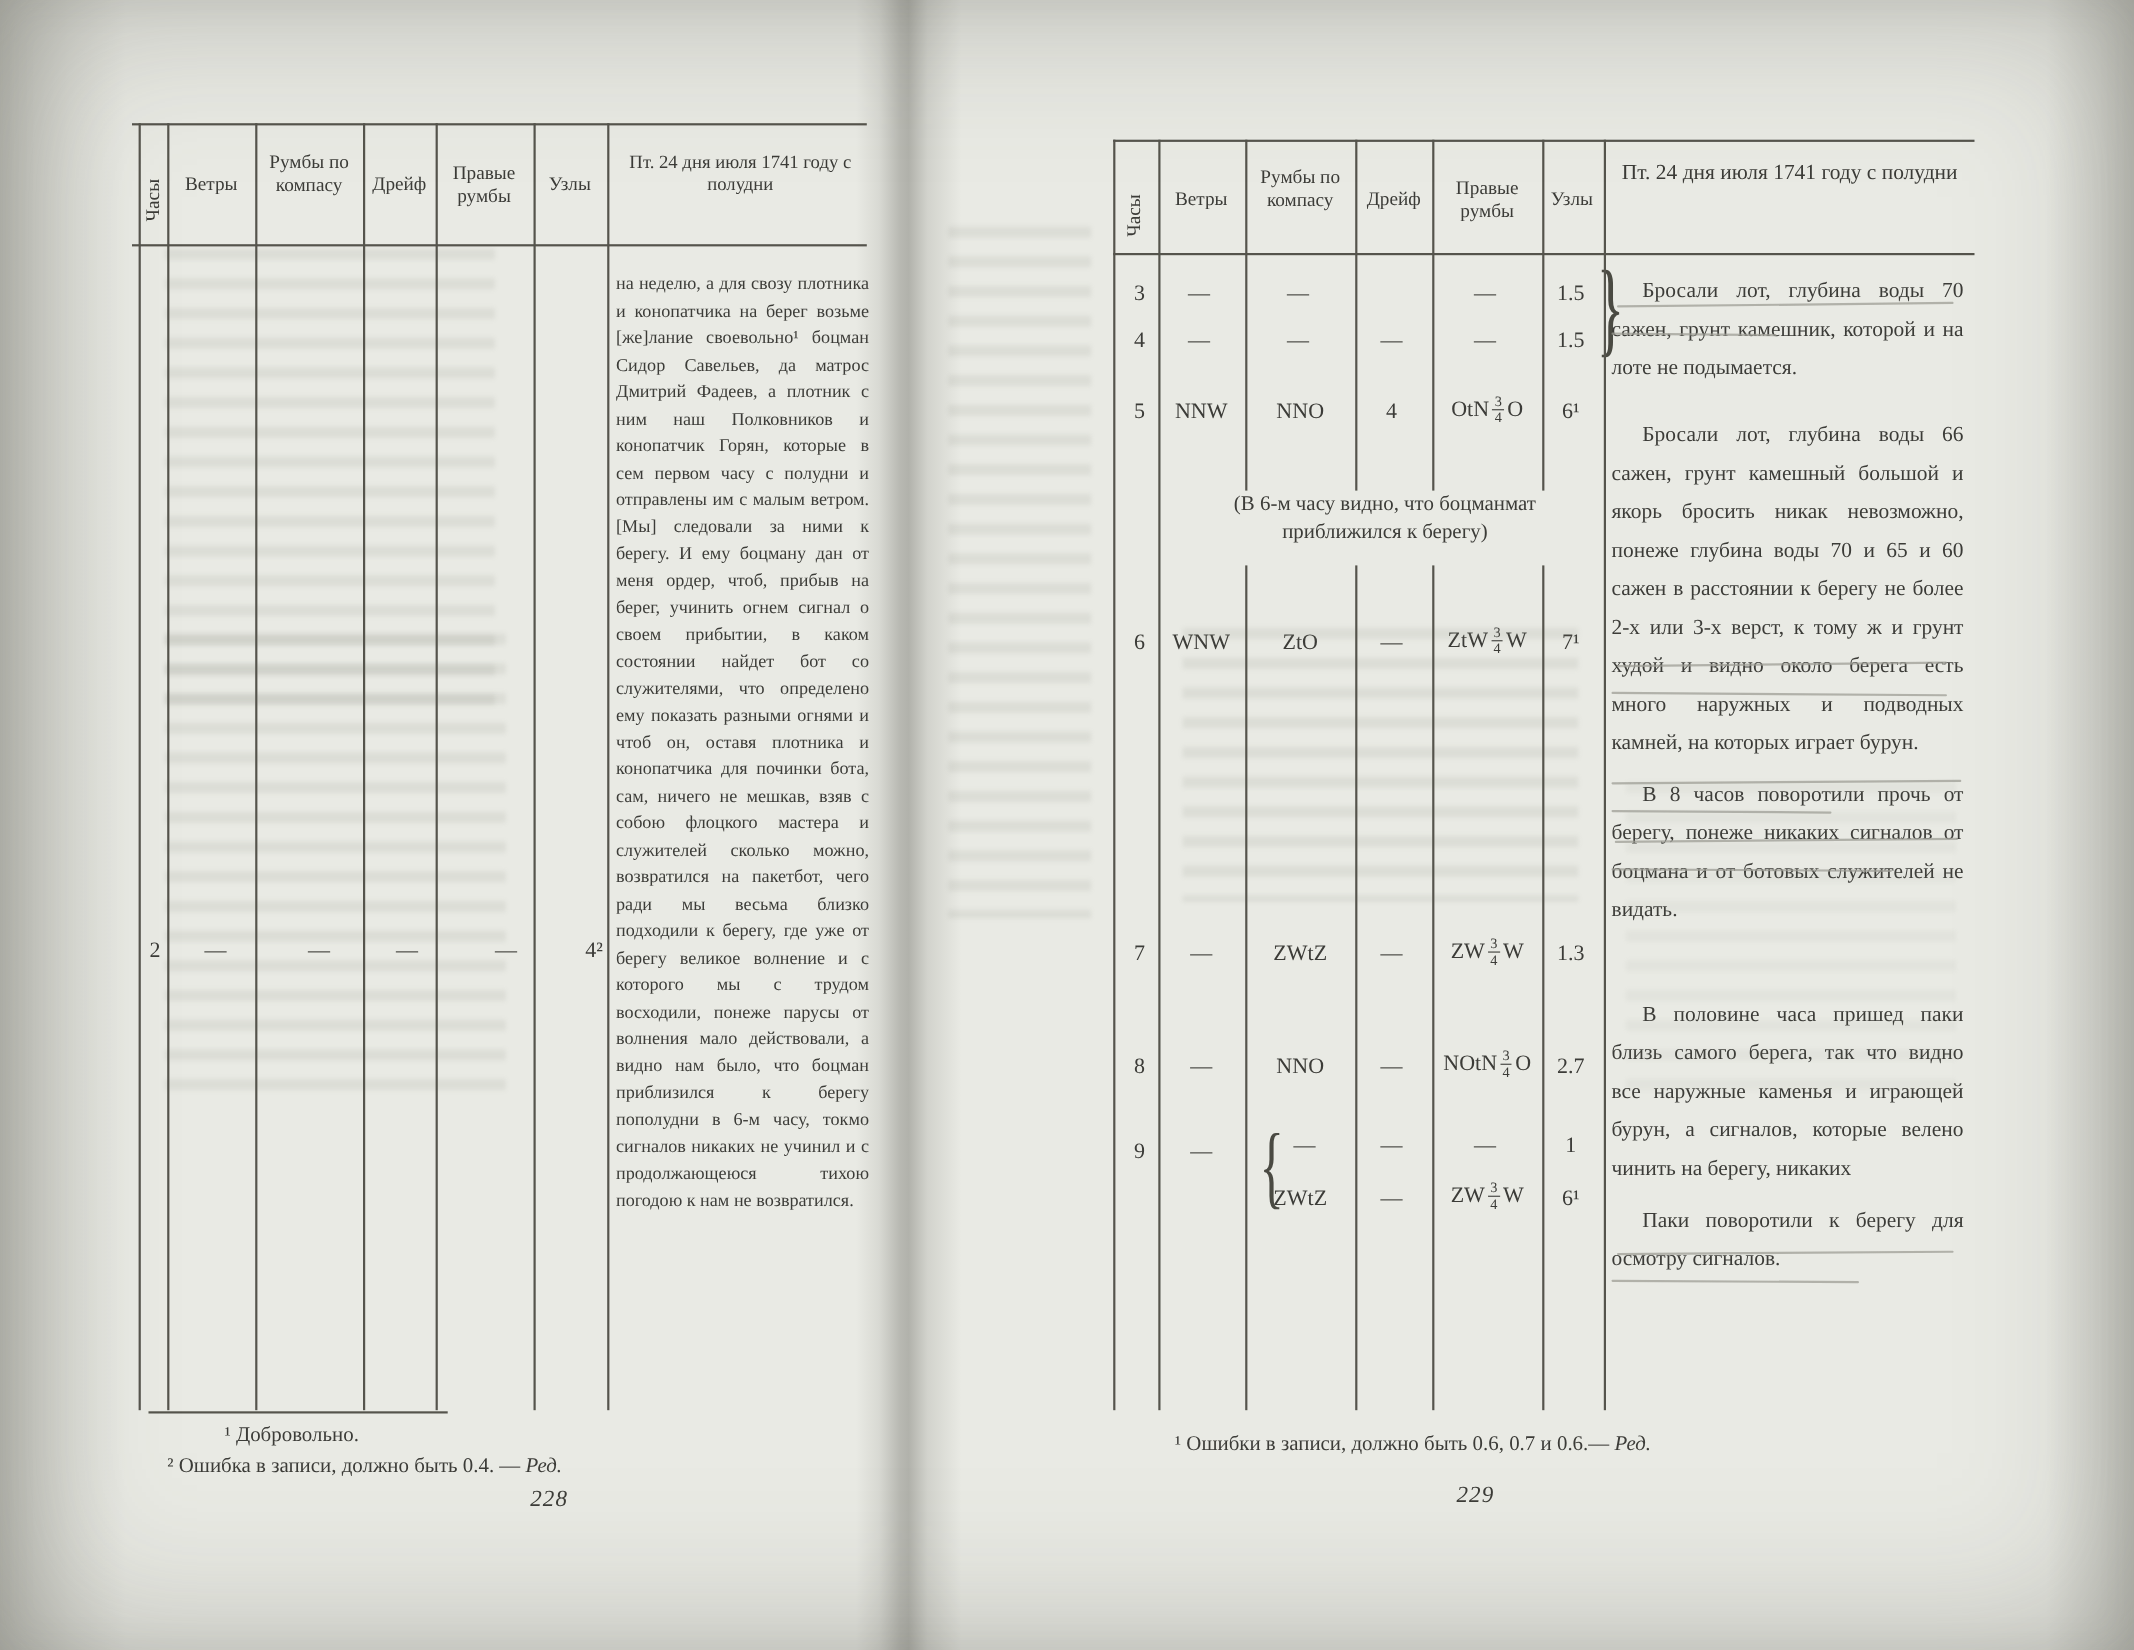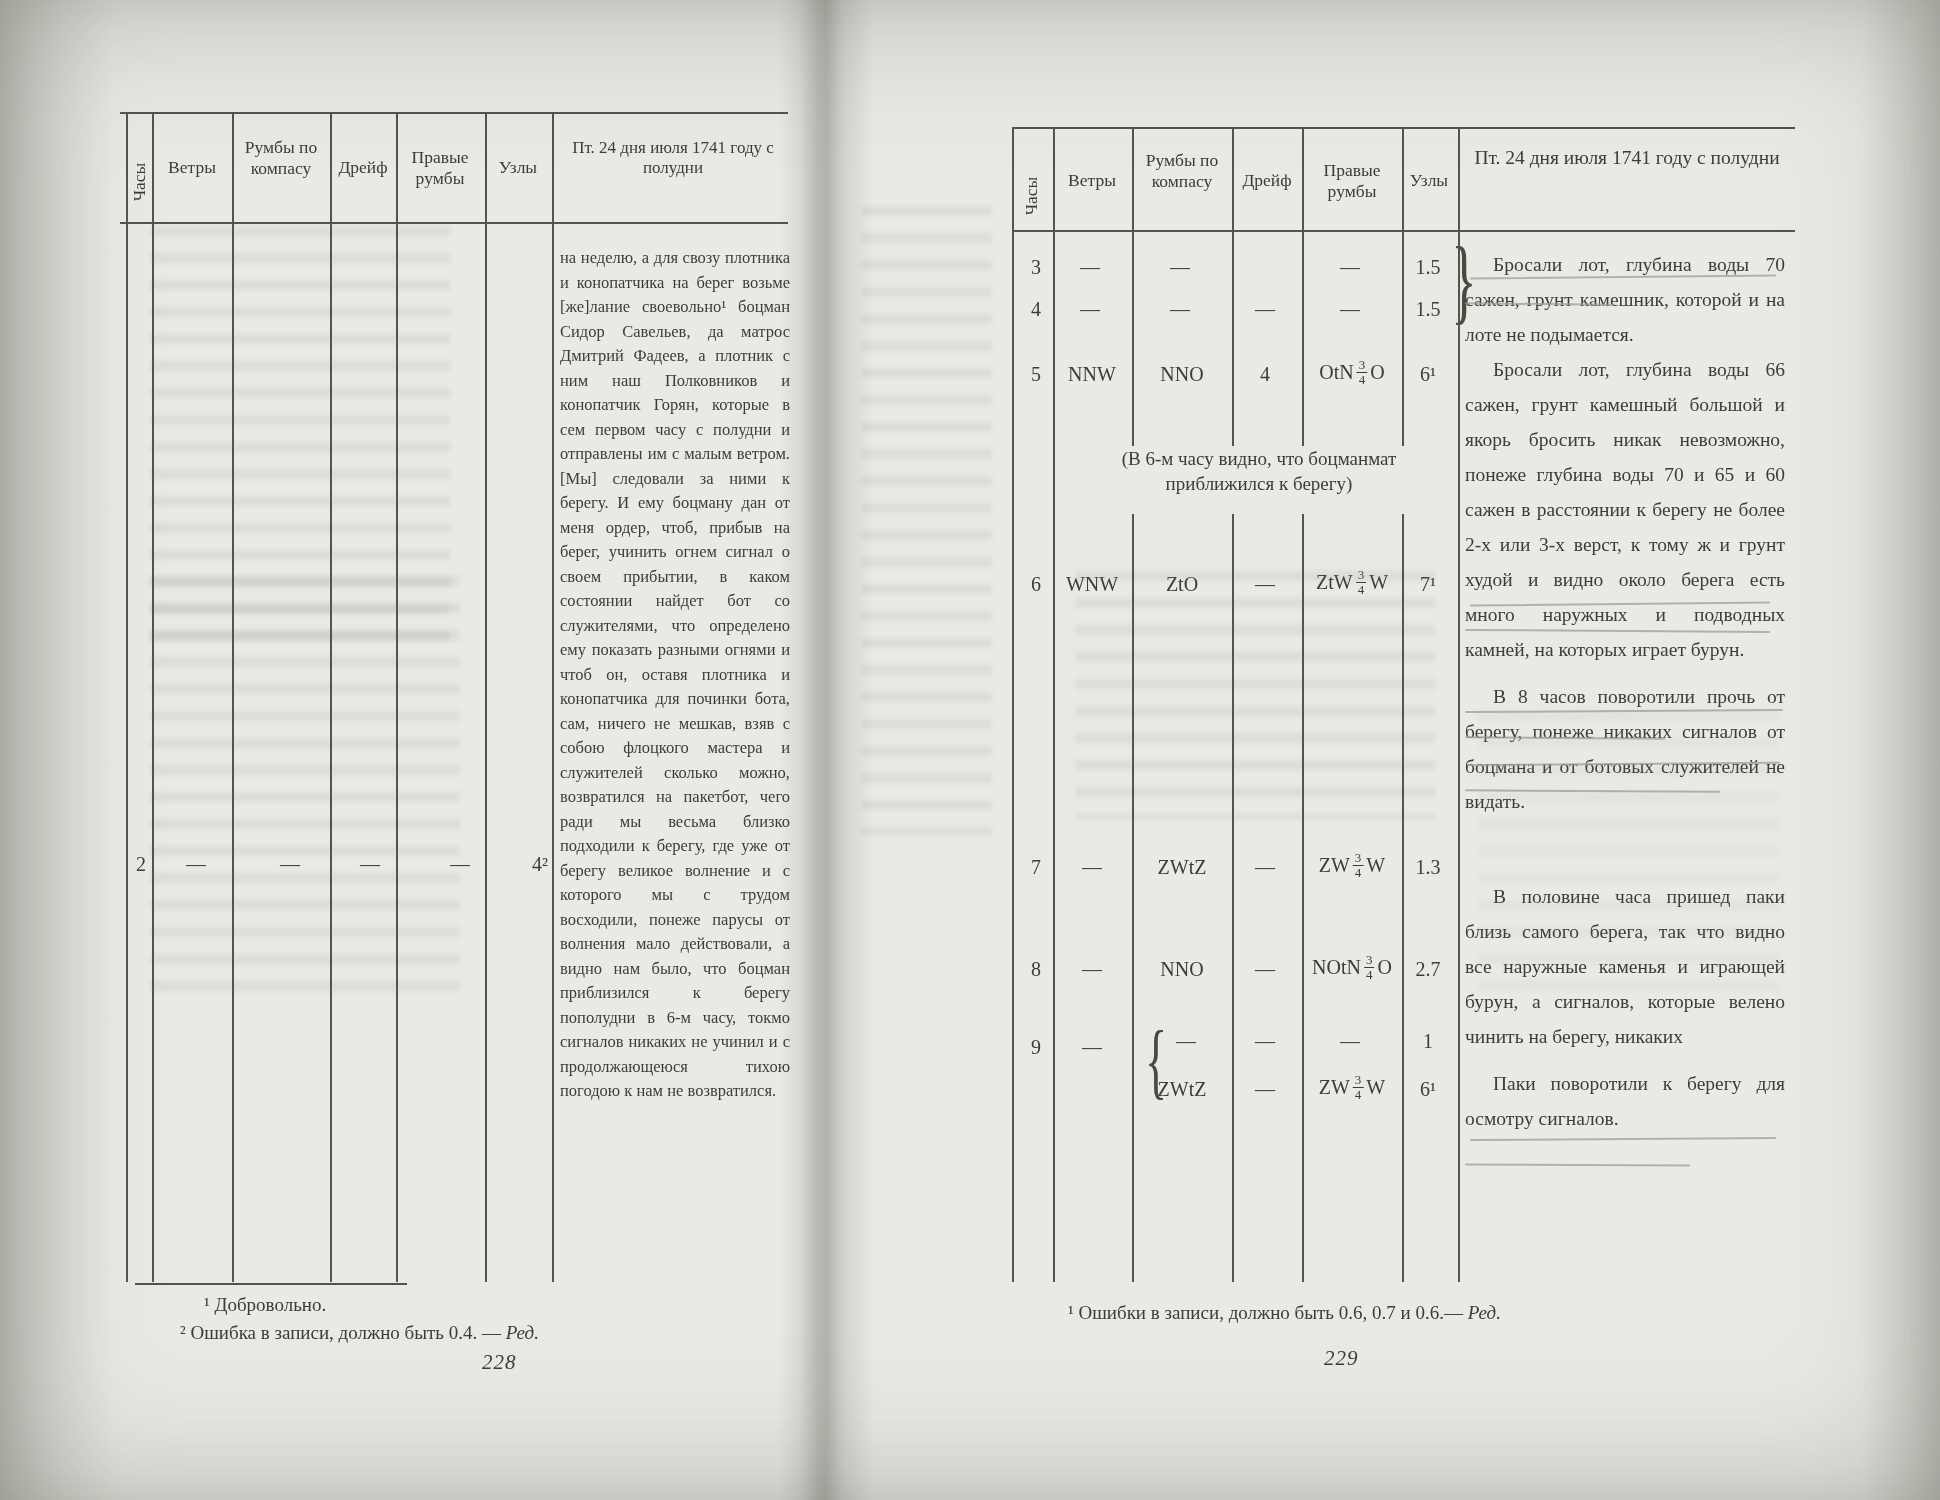--- a/index.html
+++ b/index.html
@@ -80,21 +80,21 @@
     <span class="cell" style="left:196px;top:853px;">—</span>
     <span class="cell" style="left:290px;top:853px;">—</span>
     <span class="cell" style="left:370px;top:853px;">—</span>
     <span class="cell" style="left:460px;top:853px;">—</span>
     <span class="cell" style="left:540px;top:853px;">4²</span>
 
     <div class="journal-left">на неделю, а для свозу плотника и конопатчика на берег возьме [же]лание своевольно¹ боцман Сидор Савельев, да матрос Дмитрий Фадеев, а плотник с ним наш Полковников и конопатчик Горян, которые в сем первом часу с полудни и отправлены им с малым ветром. [Мы] следовали за ними к берегу. И ему боцману дан от меня ордер, чтоб, прибыв на берег, учинить огнем сигнал о своем прибытии, в каком состоянии найдет бот со служителями, что определено ему показать разными огнями и чтоб он, оставя плотника и конопатчика для починки бота, сам, ничего не мешкав, взяв с собою флоцкого мастера и служителей сколько можно, возвратился на пакетбот, чего ради мы весьма близко подходили к берегу, где уже от берегу великое волнение и с которого мы с трудом восходили, понеже парусы от волнения мало действовали, а видно нам было, что боцман приблизился к берегу пополудни в 6-м часу, токмо сигналов никаких не учинил и с продолжающеюся тихою погодою к нам не возвратился.</div>
 
     <div class="hline" style="left:135px;top:1283px;width:272px;"></div>
     <div class="footnote" style="left:168px;top:1294px;margin-left:36px;">¹ Добровольно.</div>
-    <div class="footnote" style="left:152px;top:1322px;margin-left:28px;">
+    <div class="footnote" style="left:152px;top:1322px;">
       <span>² Ошибка в записи, должно быть 0.4. — </span><span class="em">Ред.</span>
     </div>
     <div class="pagenum" style="left:482px;top:1350px;">228</div>
   </div>
 
   <div>
 
     <div class="hline tline" style="left:1012px;top:127px;width:783px;"></div>
     <div class="hline tline" style="left:1012px;top:230px;width:783px;"></div>
     <div class="vline tline" style="left:1012px;top:127px;height:1155px;"></div>
@@ -199,21 +199,21 @@
         <span class="frac">
           <span class="n">3</span>
           <span class="d">4</span>
         </span>
         <span>W</span>
     </span>
     <span class="cell" style="left:1428px;top:1078px;">6¹</span>
 
     <div class="journal-right">
       <p>Бросали лот, глубина воды 70 сажен, грунт камешник, которой и на лоте не подымается.</p>
-      <p style="">Бросали лот, глубина воды 66 сажен, грунт камешный большой и якорь бросить никак невозможно, понеже глубина воды 70 и 65 и 60 сажен в расстоянии к берегу не более 2-х или 3-х верст, к тому ж и грунт худой и видно около берега есть много наружных и подводных камней, на которых играет бурун.</p>
+      <p style="margin-top:26px;">Бросали лот, глубина воды 66 сажен, грунт камешный большой и якорь бросить никак невозможно, понеже глубина воды 70 и 65 и 60 сажен в расстоянии к берегу не более 2-х или 3-х верст, к тому ж и грунт худой и видно около берега есть много наружных и подводных камней, на которых играет бурун.</p>
       <p style="margin-top:12px;">В 8 часов поворотили прочь от берегу, понеже никаких сигналов от боцмана и от ботовых служителей не видать.</p>
       <p style="margin-top:60px;">В половине часа пришед паки близь самого берега, так что видно все наружные каменья и играющей бурун, а сигналов, которые велено чинить на берегу, никаких</p>
       <p style="margin-top:12px;">Паки поворотили к берегу для осмотру сигналов.</p>
     </div>
 
     <div class="pencil" style="left:1470px;top:276px;width:306px;transform:rotate(-.6deg);"></div>
     <div class="pencil" style="left:1465px;top:303px;width:150px;transform:rotate(.5deg);"></div>
     <div class="pencil" style="left:1470px;top:603px;width:300px;transform:rotate(-.6deg);"></div>
     <div class="pencil" style="left:1465px;top:630px;width:305px;transform:rotate(.4deg);"></div>
     <div class="pencil" style="left:1465px;top:710px;width:318px;transform:rotate(-.4deg);"></div>

